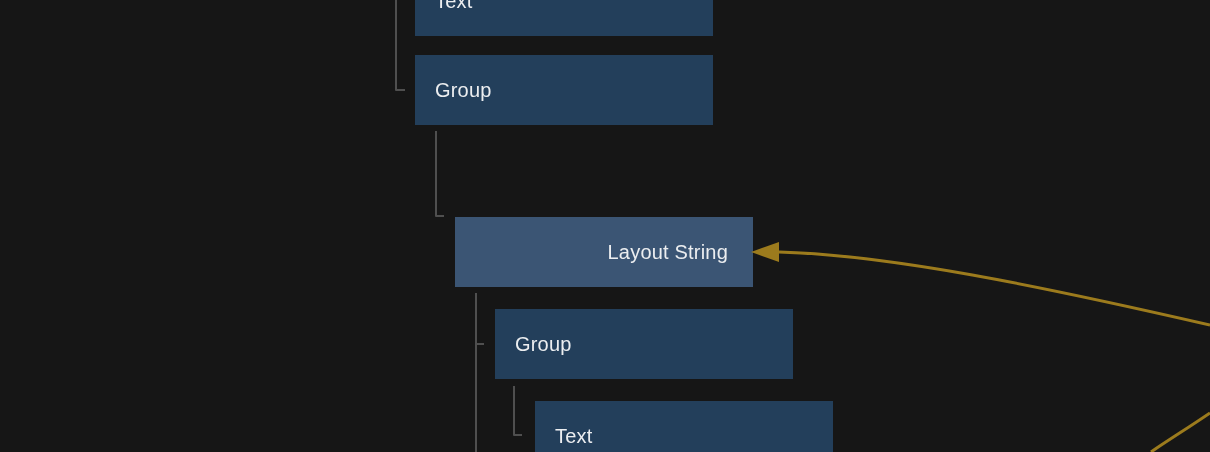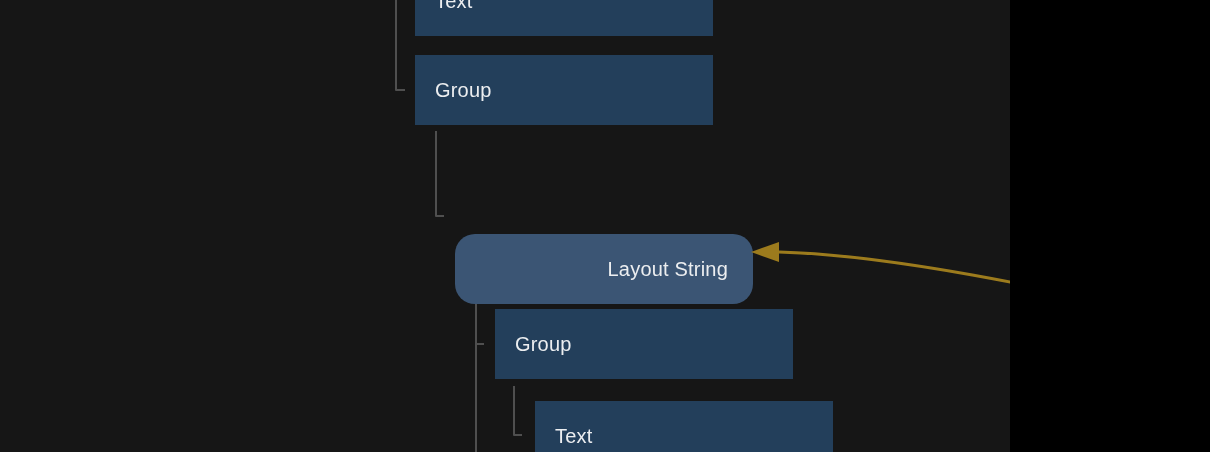--- a/index.html
+++ b/index.html
@@ -2,21 +2,21 @@
 <html><head>
 <meta charset="utf-8">
 <style>
   html, body {
     margin: 0;
     padding: 0;
     background: #000;
   }
   .canvas {
     position: relative;
-    width: 1010px;
+    width: 1210px;
     height: 452px;
     overflow: hidden;
     background: var(--bg, #161616);
     font-family: "Liberation Sans", sans-serif;
   }
   .layer {
     position: absolute;
     left: 0;
     top: 0;
     pointer-events: none;
@@ -36,21 +36,21 @@
     cursor: default;
   }
   .node.output-row {
     background: var(--node-highlight, #3b5574);
     justify-content: flex-end;
     padding-right: 25px;
   }
   .n0 { left: 415px; top: -34px; }
   .n1 { left: 415px; top: 55px; }
   .n2 { left: 455px; top: 147px; }
-  .n3 { left: 455px; top: 234px; border-radius: 20px; }
+  .n3 { left: 455px; top: 217px; }
   .n4 { left: 495px; top: 309px; }
   .n5 { left: 535px; top: 401px; }
   .tree-line {
     stroke: var(--tree-line, #4f4f4f);
     stroke-width: 2;
     fill: none;
     stroke-linejoin: round;
   }
   .wire {
     stroke: var(--wire, #9c7b1d);

